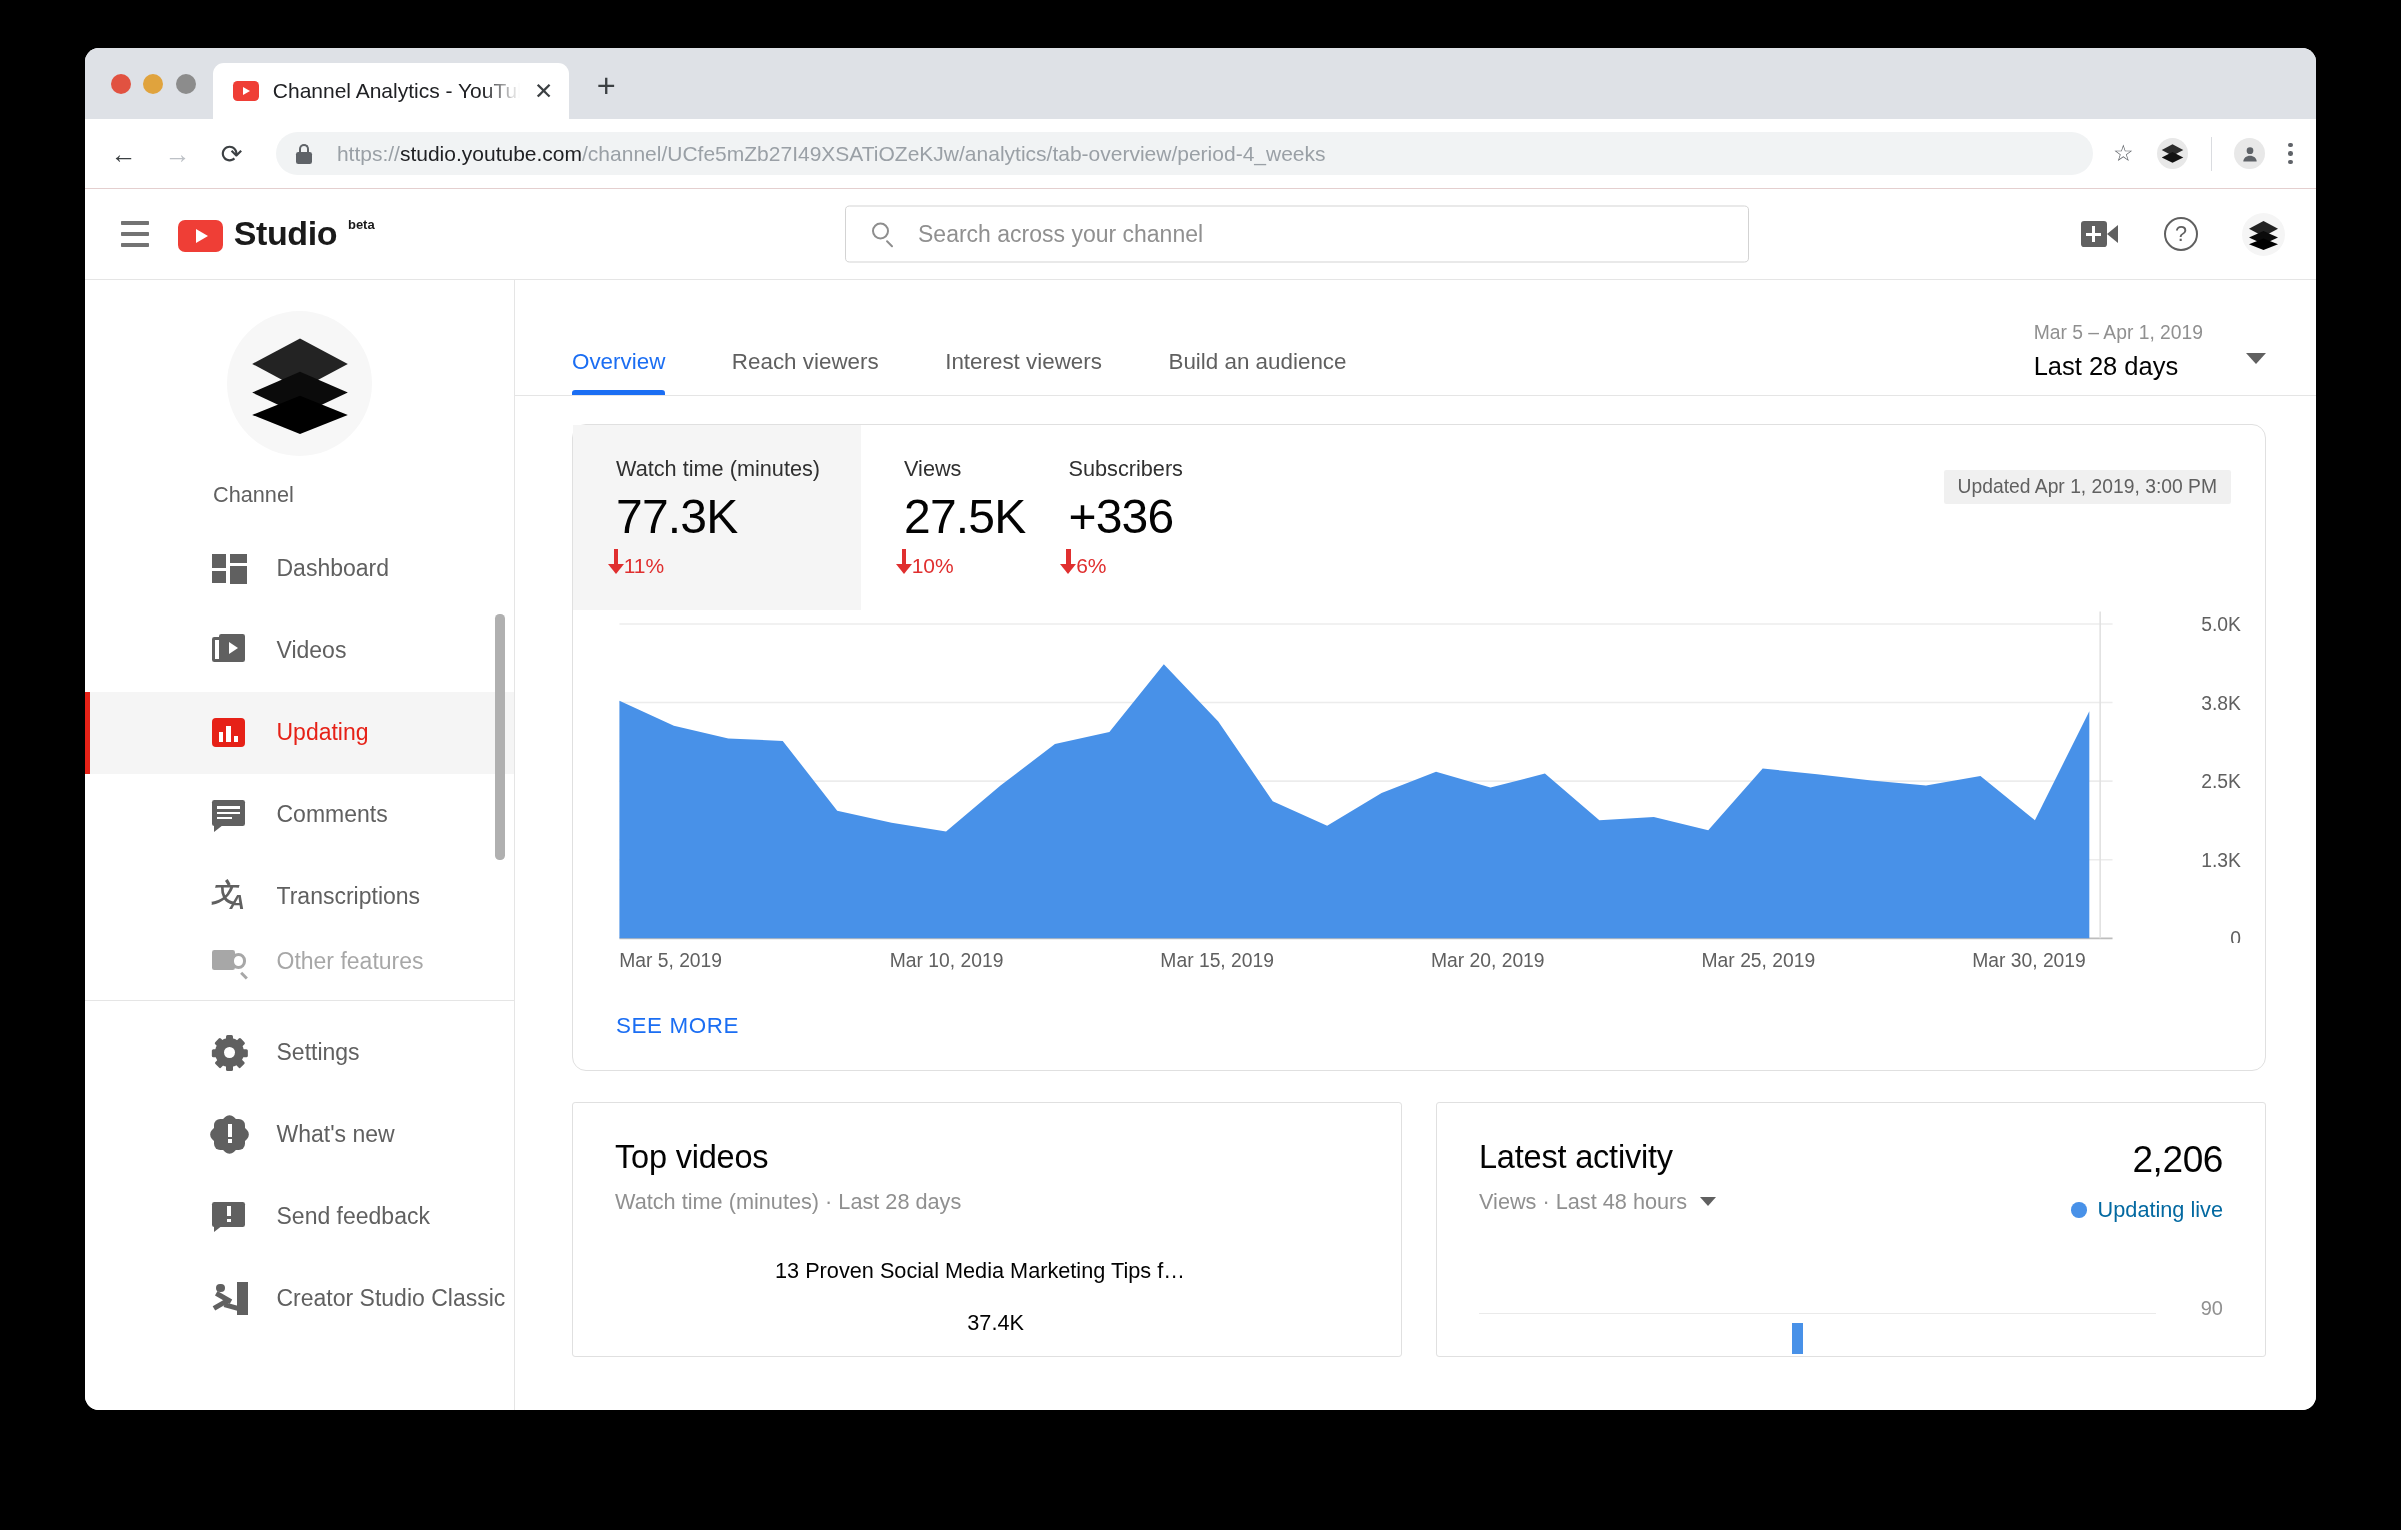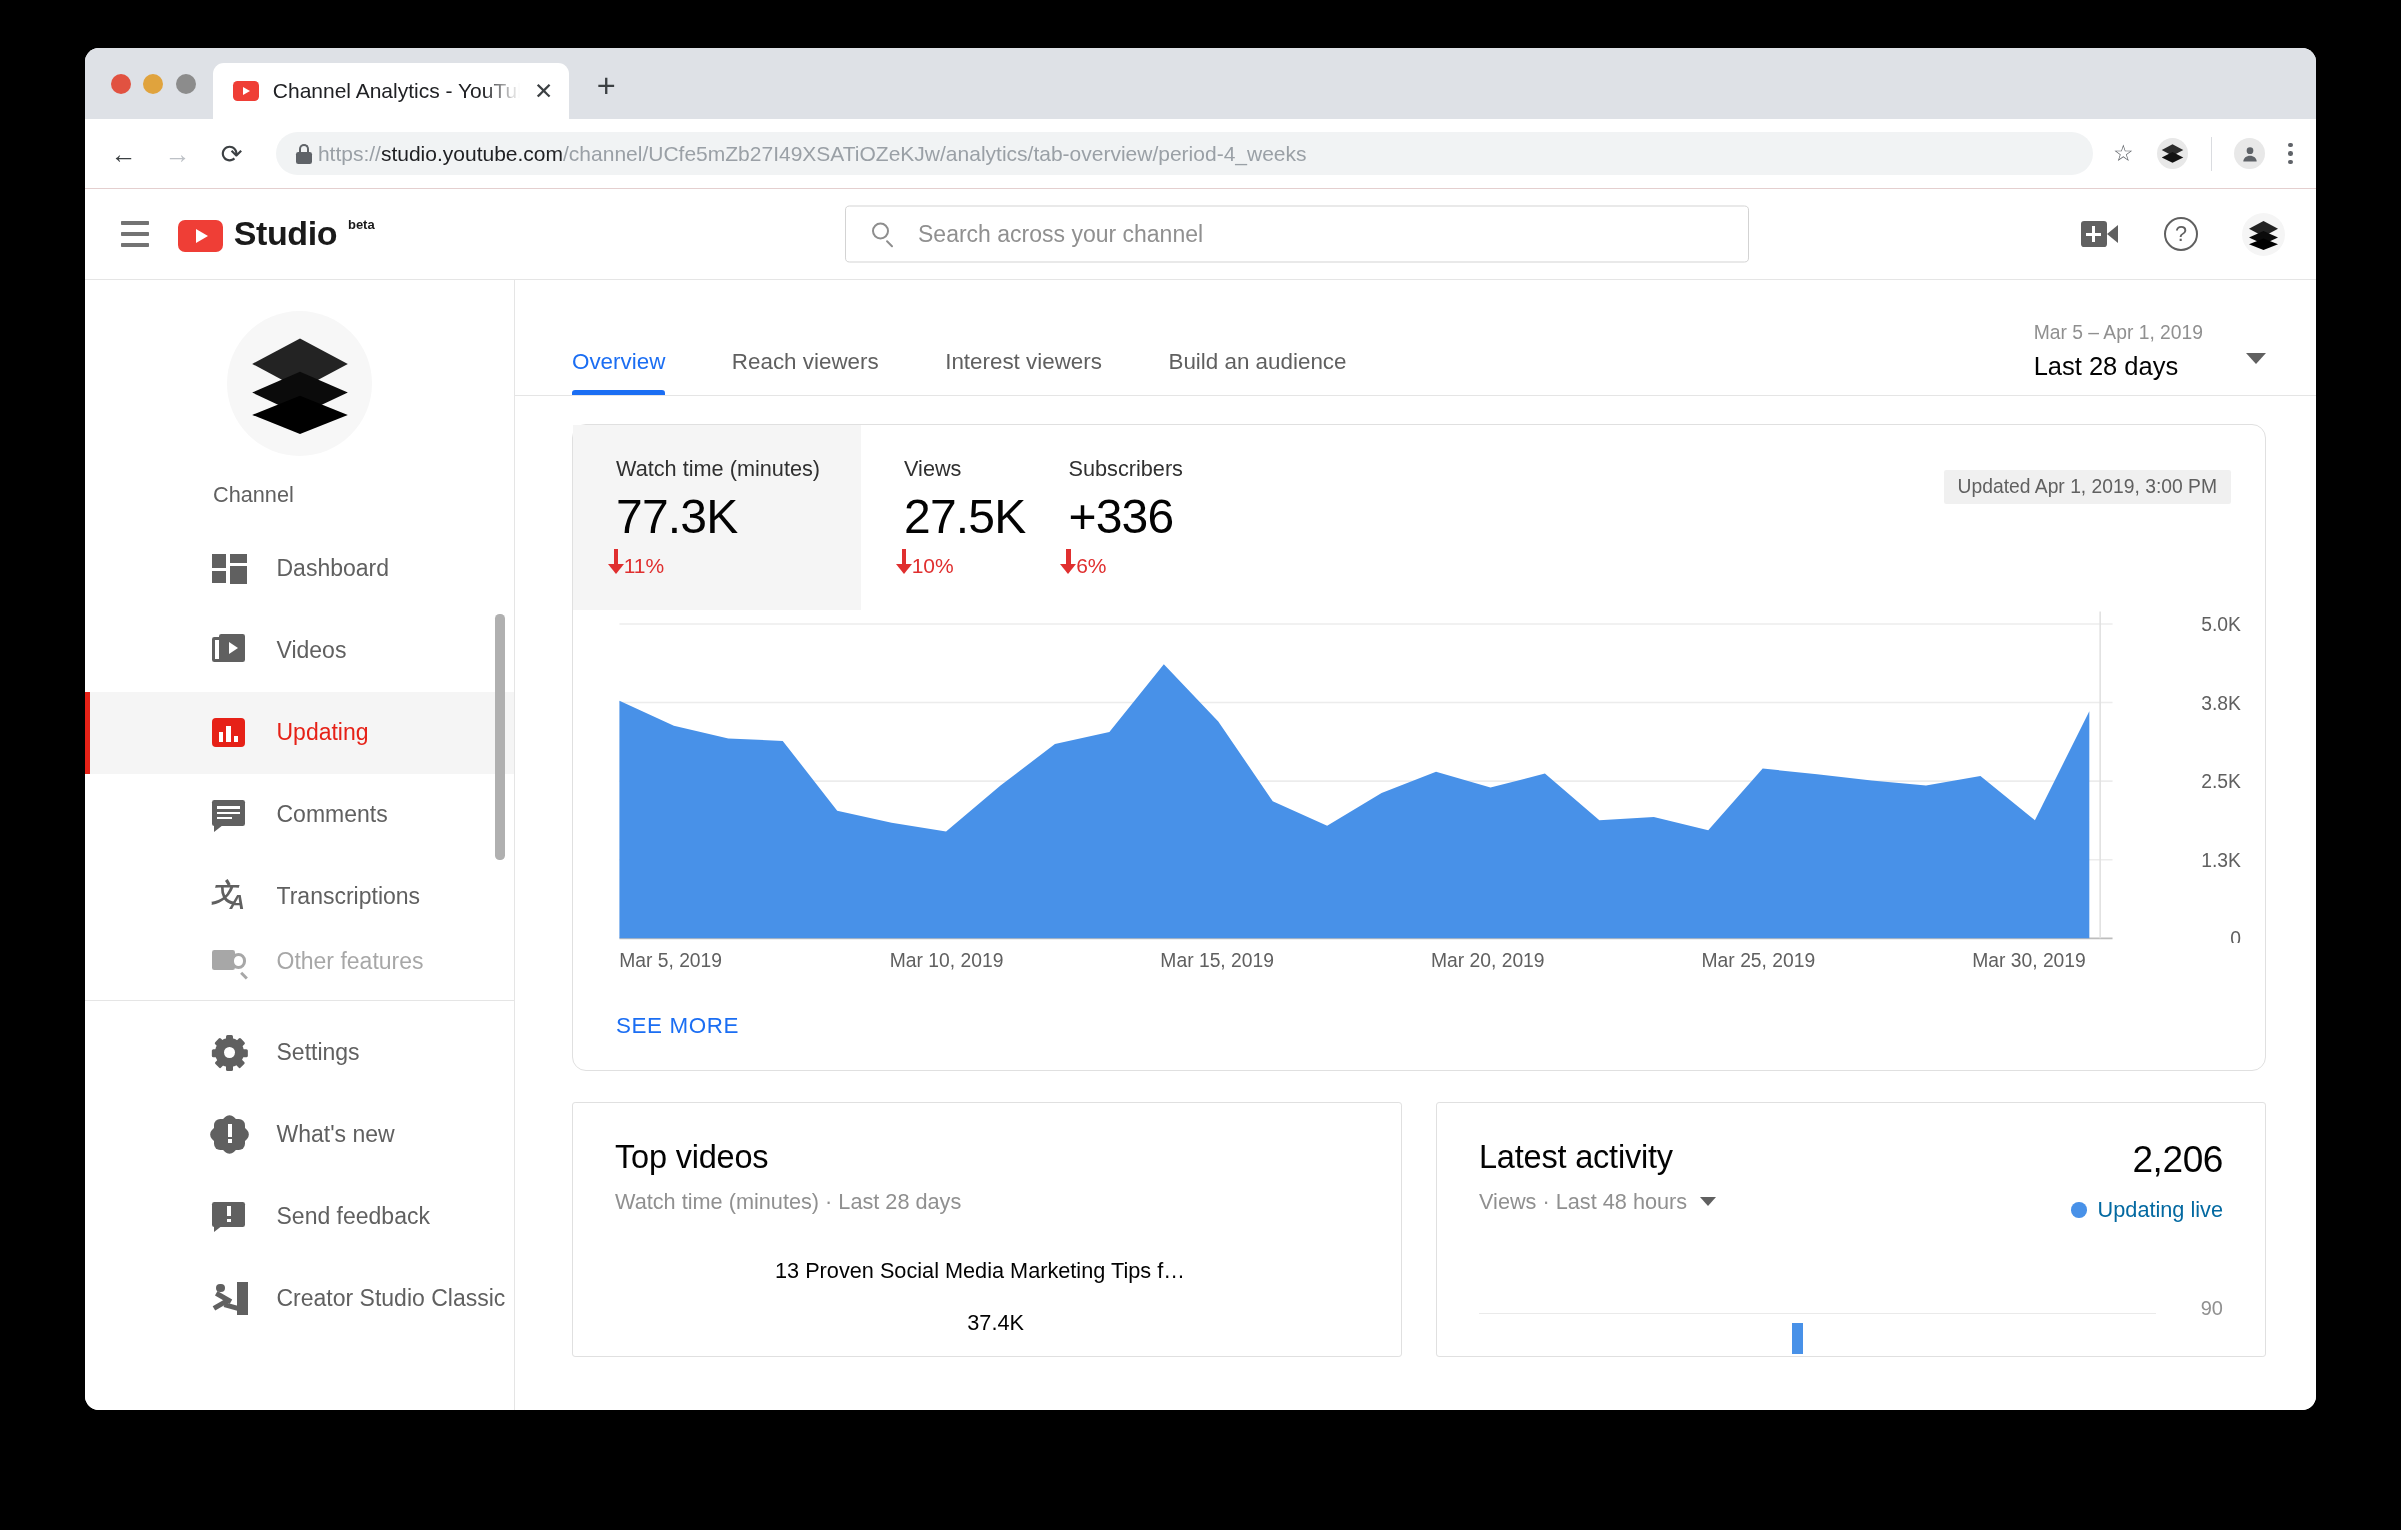--- a/index.html
+++ b/index.html
@@ -81,21 +81,21 @@
   }
   .navbtn { font-size: 26px; color: #3c4043; width: 34px; text-align: center; line-height: 1; }
   .navbtn.fwd { color: #bdc1c6; }
   .urlbar {
     flex: 1 1 auto;
     height: 43px;
     background: #f1f3f4;
     border-radius: 21.7px;
     display: flex; align-items: center;
     padding: 0 20px;
-    gap: 6px;
+    gap: 25px;
     margin-left: 7.7px;
     overflow: hidden;
   }
   .lock { width: 15.5px; height: 20px; position: relative; flex: 0 0 auto; }
   .lock .body { position: absolute; bottom: 0; width: 15.5px; height: 11.6px; background: #5f6368; border-radius: 2.3px; }
   .lock .shackle { position: absolute; top: 0; left: 3.1px; width: 9.3px; height: 10px; border: 2.3px solid #5f6368; border-bottom: none; border-radius: 5.4px 5.4px 0 0; }
   .urltext { font-size: 21px; color: #9aa0a6; white-space: nowrap; }
   .urltext b { color: #202124; font-weight: 400; }
   .omni-icons { display: flex; align-items: center; gap: 23px; flex: 0 0 auto; }
   .star { font-size: 23px; color: #5f6368; }

